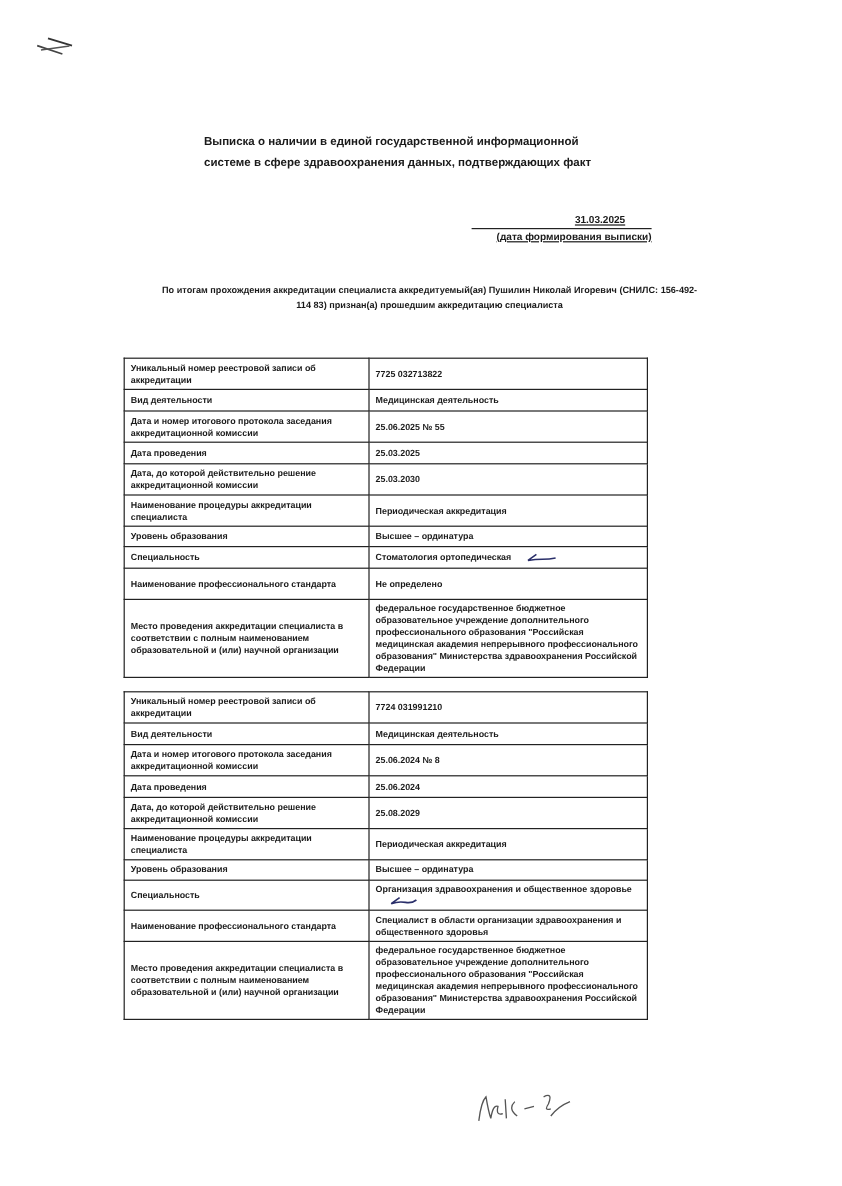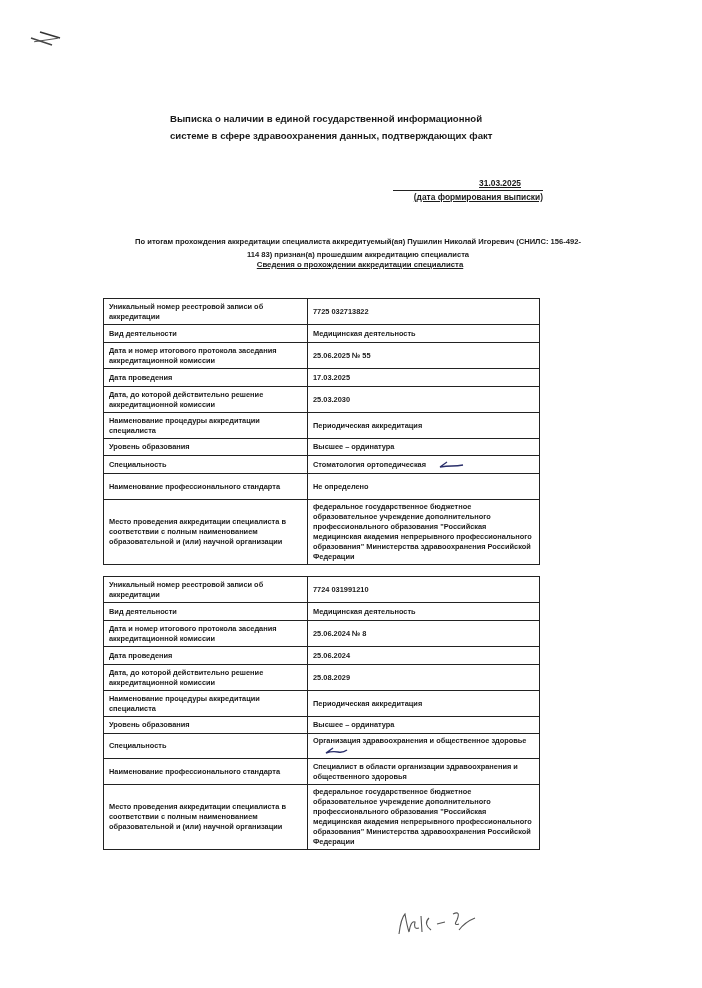--- a/index.html
+++ b/index.html
@@ -72,39 +72,38 @@
     <span class="date-value">31.03.2025</span>
     <div class="date-line"></div>
     <span class="date-caption">(дата формирования выписки)</span>
   </div>
 
   <div class="intro">
     <div>По итогам прохождения аккредитации специалиста аккредитуемый(ая) Пушилин Николай Игоревич (СНИЛС: 156-492-</div>
     <div>114 83) признан(а) прошедшим аккредитацию специалиста</div>
   </div>
 
-  <div class="section-title">Сведения о прохождении аккредитации специалиста</div>
 
   <table class="rec" style="top:298px;">
     <tbody>
         <tr style="height:26px">
       <td class="k">Уникальный номер реестровой записи об аккредитации</td>
       <td>7725 032713822</td>
     </tr>
     <tr style="height:18px">
       <td class="k">Вид деятельности</td>
       <td>Медицинская деятельность</td>
     </tr>
     <tr style="height:26px">
       <td class="k">Дата и номер итогового протокола заседания аккредитационной комиссии</td>
       <td>25.06.2025 № 55</td>
     </tr>
     <tr style="height:18px">
       <td class="k">Дата проведения</td>
-      <td>17.03.2025</td>
+      <td>25.03.2025</td>
     </tr>
     <tr style="height:26px">
       <td class="k">Дата, до которой действительно решение аккредитационной комиссии</td>
       <td>25.03.2030</td>
     </tr>
     <tr style="height:26px">
       <td class="k">Наименование процедуры аккредитации специалиста</td>
       <td>Периодическая аккредитация</td>
     </tr>
     <tr style="height:17px">

